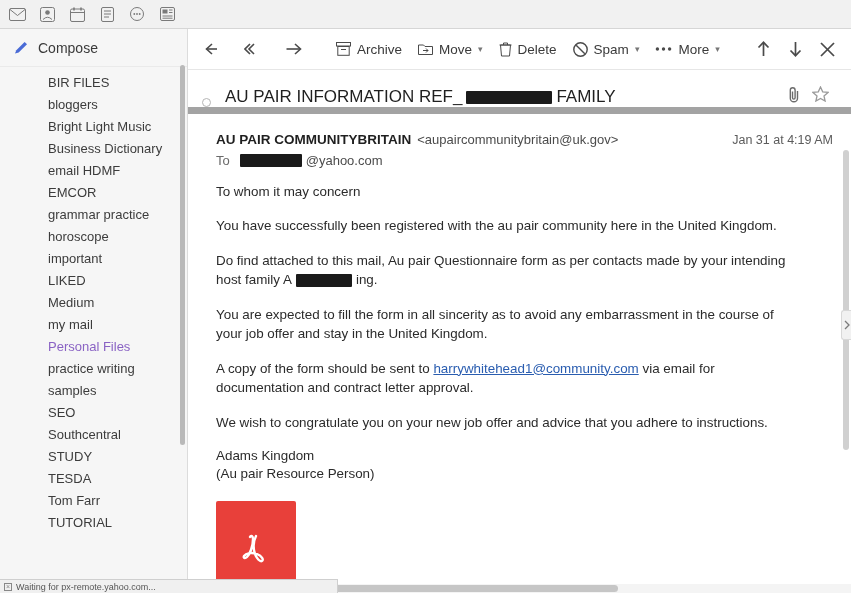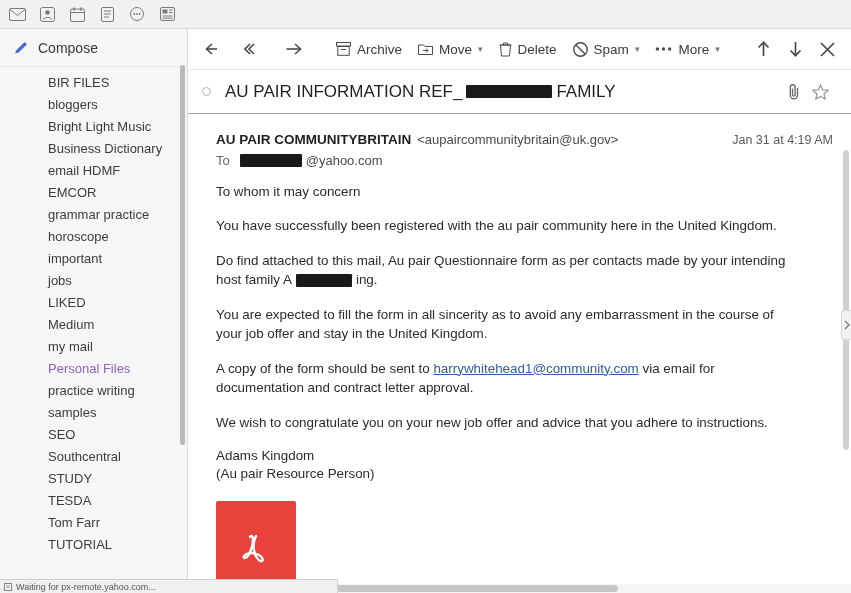--- a/index.html
+++ b/index.html
@@ -105,24 +105,24 @@
     color: #555; margin-left: 4px;
   }
 
   
   .message-pane {
     position: absolute; left: 188px; top: 70px; width: 663px; height: 523px;
     background: #ffffff;
     overflow: hidden;
   }
   .subject-row {
-    display: flex; align-items: center;
+    display: flex; align-items: flex-end;
     height: 44px;
     padding: 0 18px 0 14px;
-    border-bottom: 1px solid #a3a3a3;
+    border-bottom: 7px solid #a3a3a3;
   }
   .read-dot {
     width: 9px; height: 9px; border-radius: 50%;
     border: 1.5px solid #b5b5b5;
     margin-right: 14px; flex: none;
   }
   .subject-text {
     font-size: 17px; color: #1f1f1f;
     display: flex; align-items: center;
     white-space: nowrap;
@@ -282,21 +282,20 @@
     <div class="folder-list">
       <div class="folder-item">BIR FILES</div>
       <div class="folder-item">bloggers</div>
       <div class="folder-item">Bright Light Music</div>
       <div class="folder-item">Business Dictionary</div>
       <div class="folder-item">email HDMF</div>
       <div class="folder-item">EMCOR</div>
       <div class="folder-item">grammar practice</div>
       <div class="folder-item">horoscope</div>
       <div class="folder-item">important</div>
-      <div class="folder-item">jobs</div>
       <div class="folder-item">LIKED</div>
       <div class="folder-item">Medium</div>
       <div class="folder-item">my mail</div>
       <div class="folder-item selected">Personal Files</div>
       <div class="folder-item">practice writing</div>
       <div class="folder-item">samples</div>
       <div class="folder-item">SEO</div>
       <div class="folder-item">Southcentral</div>
       <div class="folder-item">STUDY</div>
       <div class="folder-item">TESDA</div>

